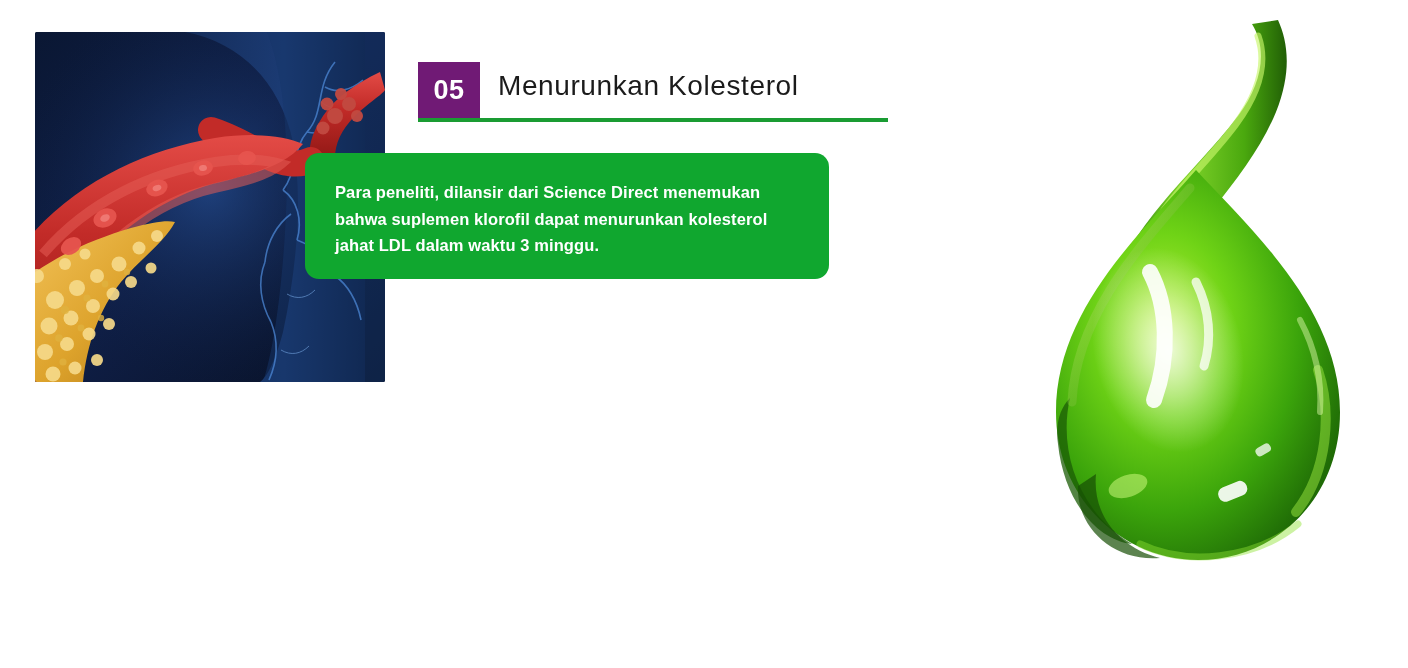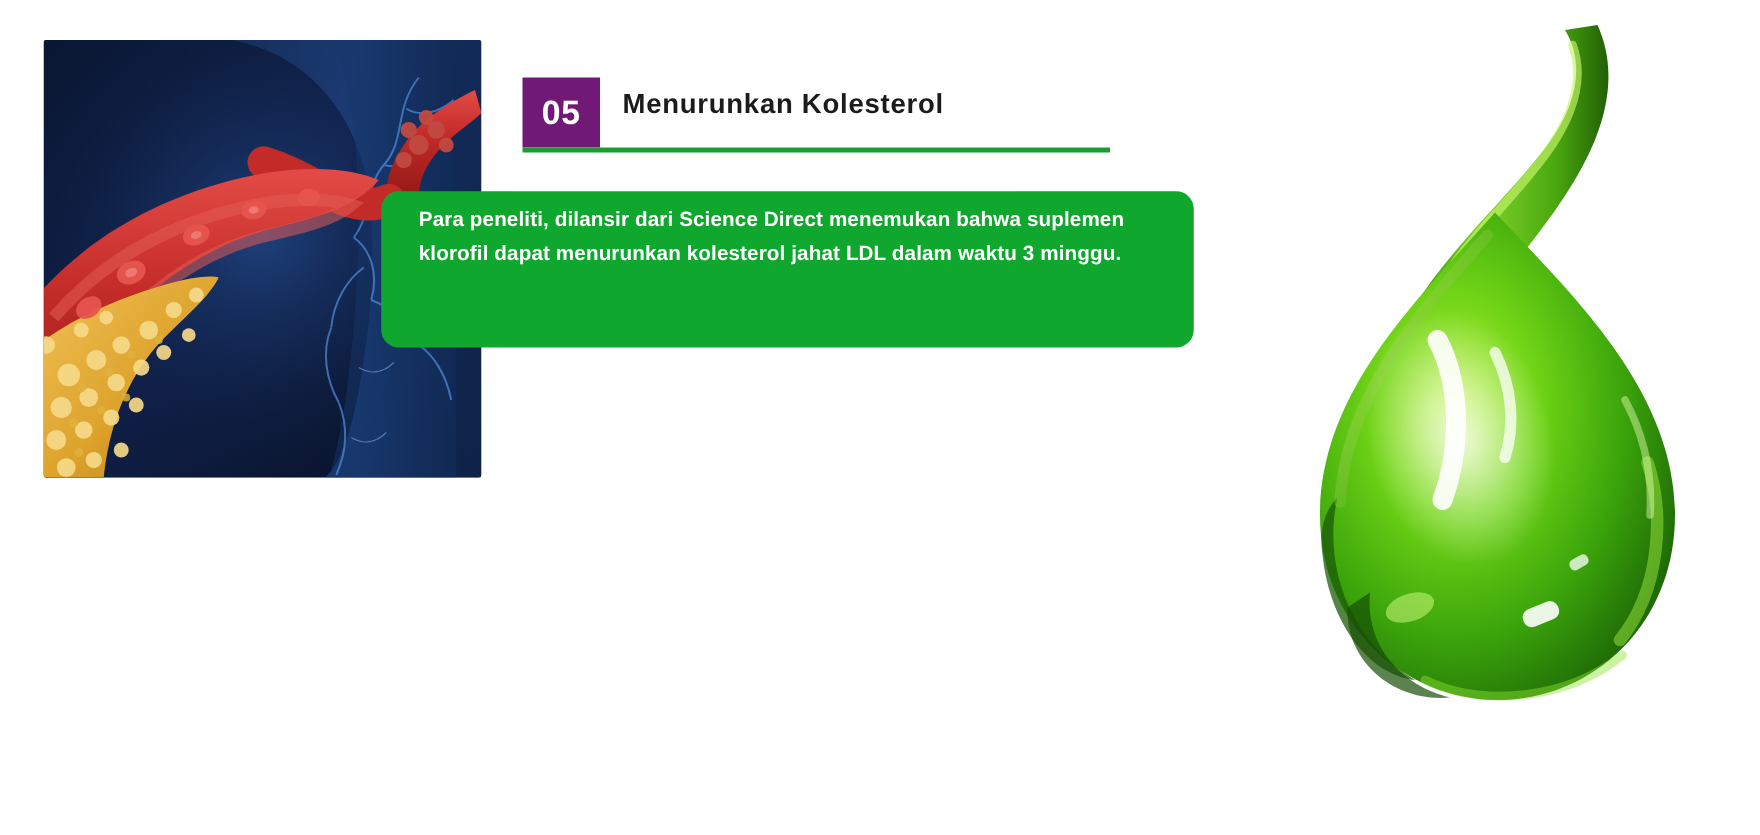--- a/index.html
+++ b/index.html
@@ -48,23 +48,23 @@
     font-weight: bold;
     display: flex;
     align-items: center;
     justify-content: center;
     letter-spacing: 0.5px;
   }
   .heading-text {
     position: absolute;
     left: 80px;
     top: 8px;
-    font-size: 22px;
+    font-size: 28px;
     color: #1b1b1b;
-    font-weight: bold;
+    font-weight: normal;
     letter-spacing: 0.6px;
     white-space: nowrap;
   }
   .heading-underline {
     position: absolute;
     left: 62px;
     top: 56px;
     width: 408px;
     height: 4px;
     background: #1a9c33;
@@ -76,26 +76,26 @@
     width: 62px;
     height: 4px;
     background: #1a9c33;
   }
 
   
   .callout {
     position: absolute;
     left: 305px;
     top: 153px;
-    width: 650px;
+    width: 524px;
     min-height: 125px;
     background: #10a72f;
     border-radius: 14px;
     box-sizing: border-box;
-    padding: 10px 26px 20px 30px;
+    padding: 26px 26px 20px 30px;
   }
   .callout-text {
     color: #ffffff;
     font-size: 16.5px;
     font-weight: bold;
     line-height: 1.62;
     letter-spacing: 0.1px;
   }
 
   

